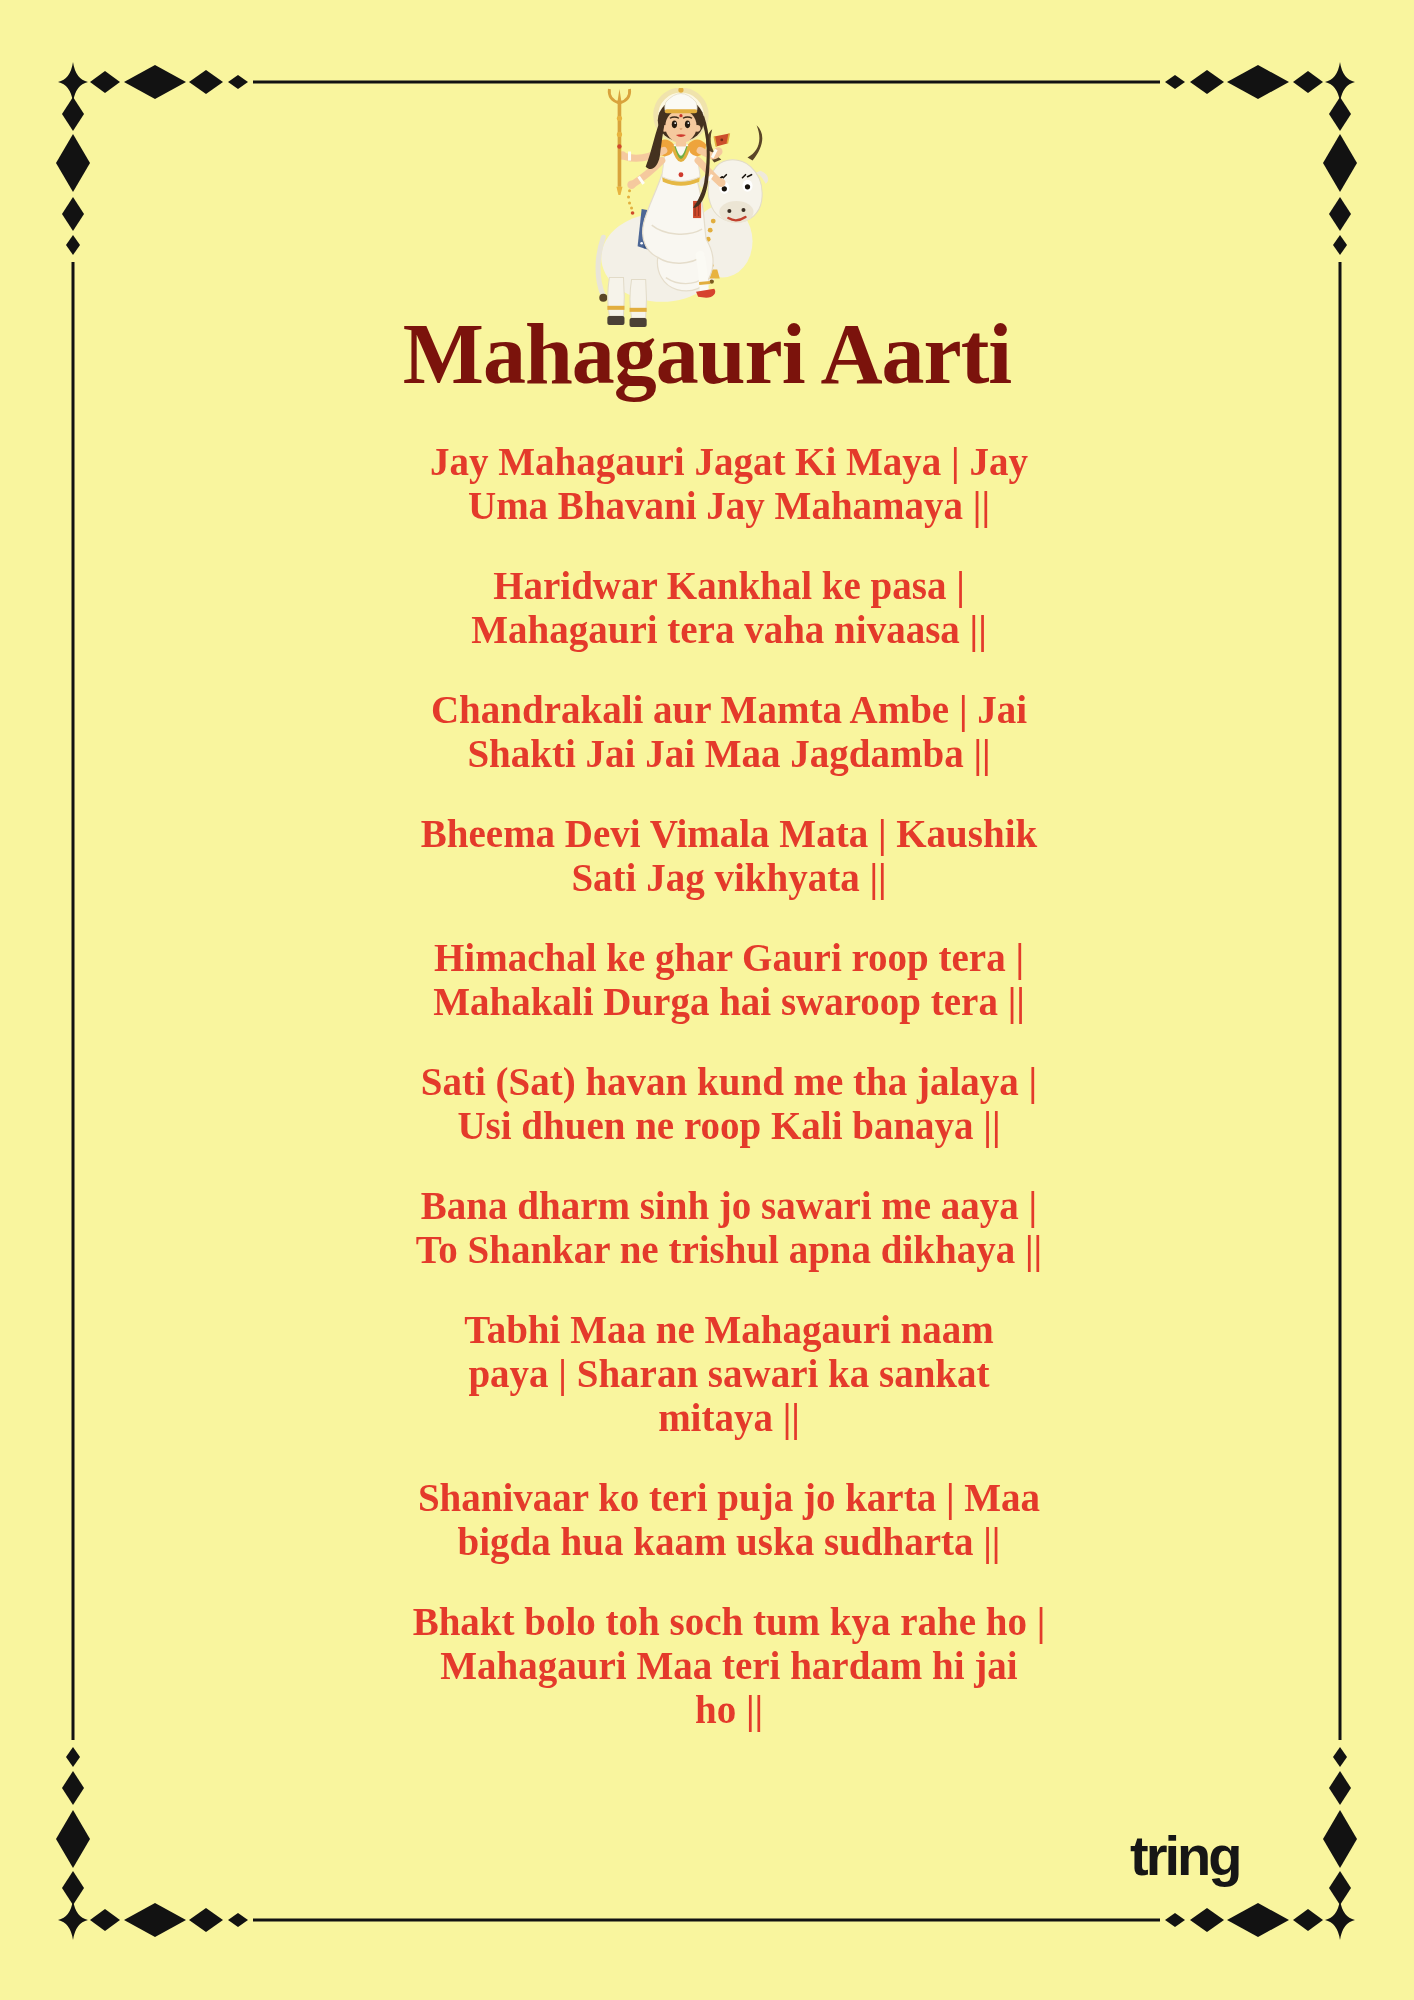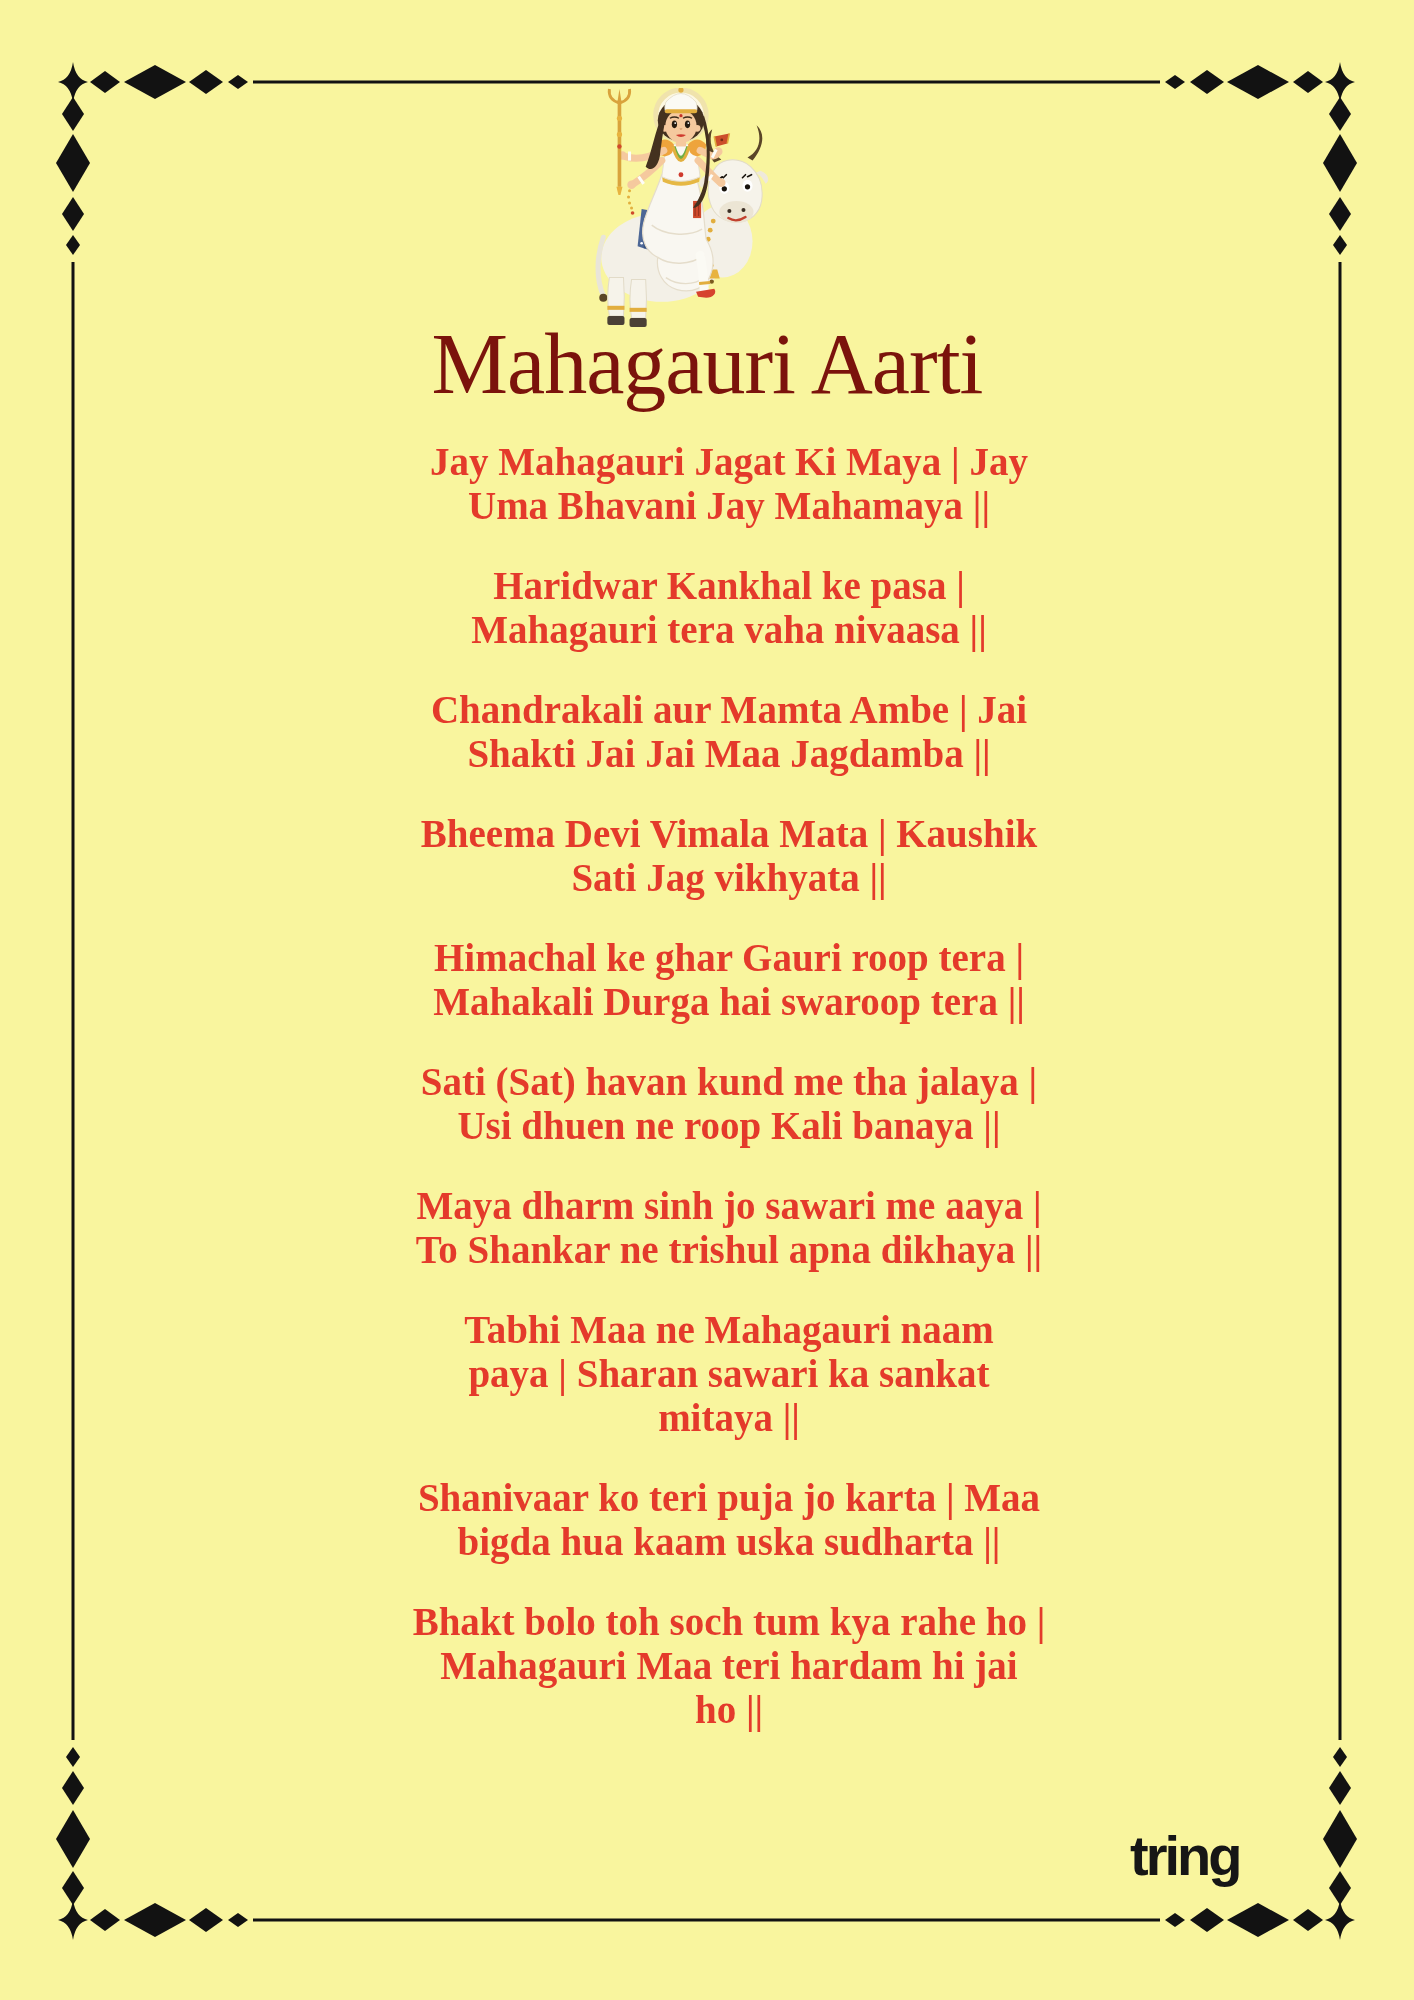--- a/index.html
+++ b/index.html
@@ -6,22 +6,22 @@
   .page{
     position:relative;
     width:1414px;height:2000px;
     overflow:hidden;
     font-family:"Liberation Serif", serif;
   }
   .border-frame{position:absolute;left:0;top:0;width:1414px;height:2000px;pointer-events:none;}
   .deity{position:absolute;left:595px;top:88px;width:182px;height:242px;}
   .page-title{
     position:absolute;left:0;right:0;top:306px;
-    margin:10px;text-align:center;
-    font-weight:400;font-size:86px;line-height:96px;letter-spacing:-1px;
+    margin:0;text-align:center;
+    font-weight:700;font-size:86px;line-height:96px;letter-spacing:-1px;
   }
   .verses{position:absolute;left:0;right:0;top:440px;text-align:center;padding-left:44px;}
   .verse{margin:0 0 36px 0;font-weight:700;font-size:39px;line-height:44px;}
   .verse-line{white-space:nowrap;}
   .brand{
     position:absolute;left:1130px;top:1826px;
     font-family:"Liberation Sans", sans-serif;
     font-weight:700;font-size:56px;line-height:60px;letter-spacing:-3px;
   }
 </style>
@@ -232,21 +232,21 @@
       </div>
       <div class="verse">
         <div class="verse-line">Himachal ke ghar Gauri roop tera |</div>
         <div class="verse-line">Mahakali Durga hai swaroop tera ||</div>
       </div>
       <div class="verse">
         <div class="verse-line">Sati (Sat) havan kund me tha jalaya |</div>
         <div class="verse-line">Usi dhuen ne roop Kali banaya ||</div>
       </div>
       <div class="verse">
-        <div class="verse-line">Maya dharm sinh jo sawari me aaya |</div>
+        <div class="verse-line">Bana dharm sinh jo sawari me aaya |</div>
         <div class="verse-line">To Shankar ne trishul apna dikhaya ||</div>
       </div>
       <div class="verse">
         <div class="verse-line">Tabhi Maa ne Mahagauri naam</div>
         <div class="verse-line">paya | Sharan sawari ka sankat</div>
         <div class="verse-line">mitaya ||</div>
       </div>
       <div class="verse">
         <div class="verse-line">Shanivaar ko teri puja jo karta | Maa</div>
         <div class="verse-line">bigda hua kaam uska sudharta ||</div>

